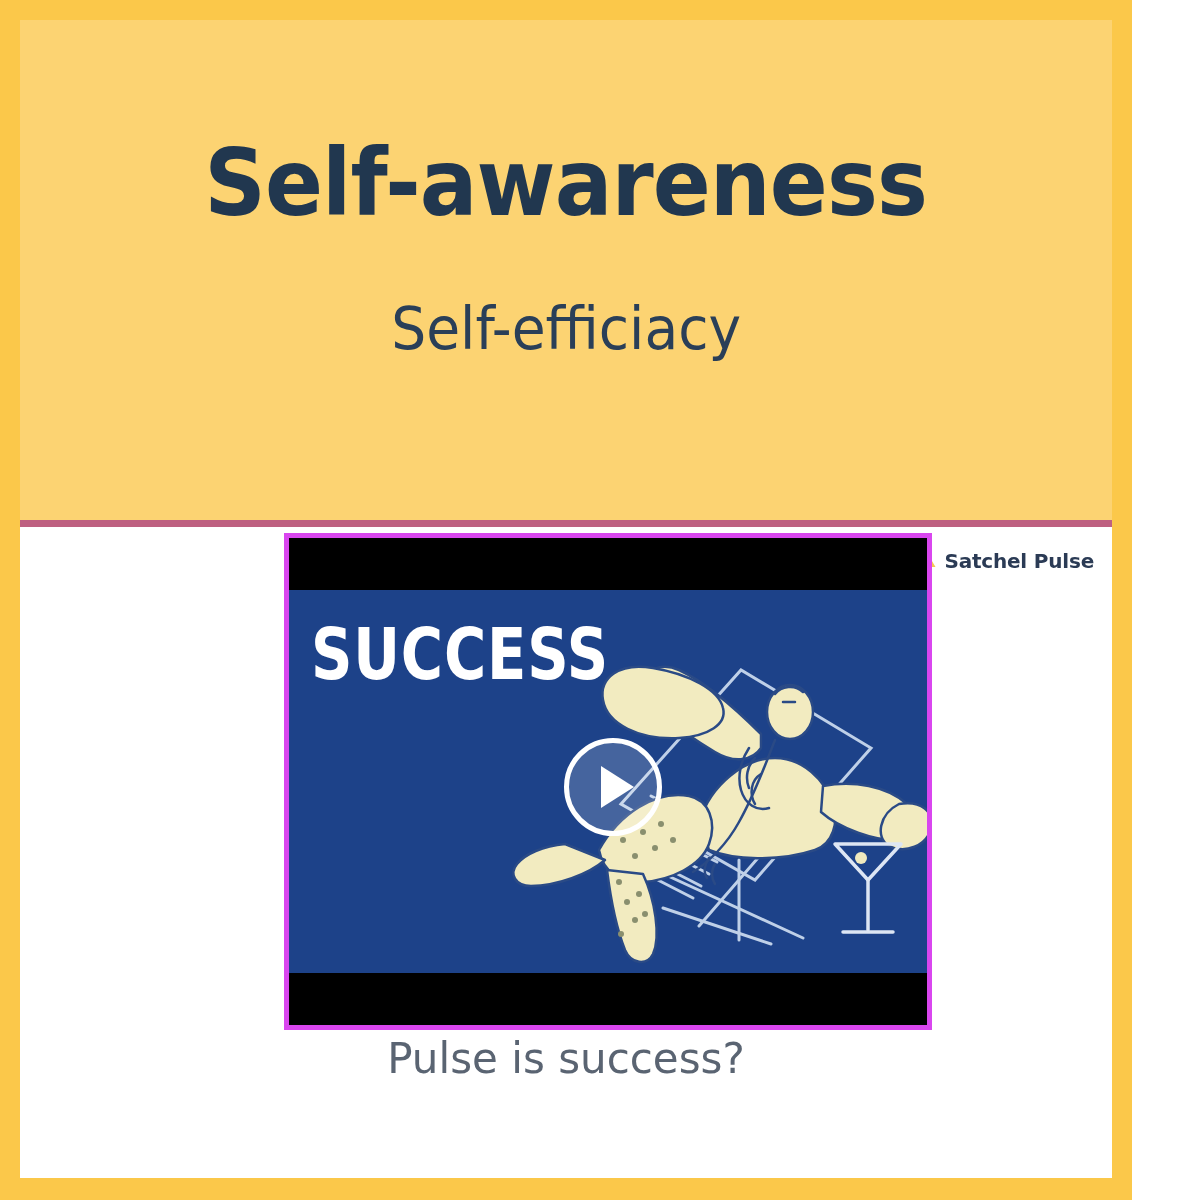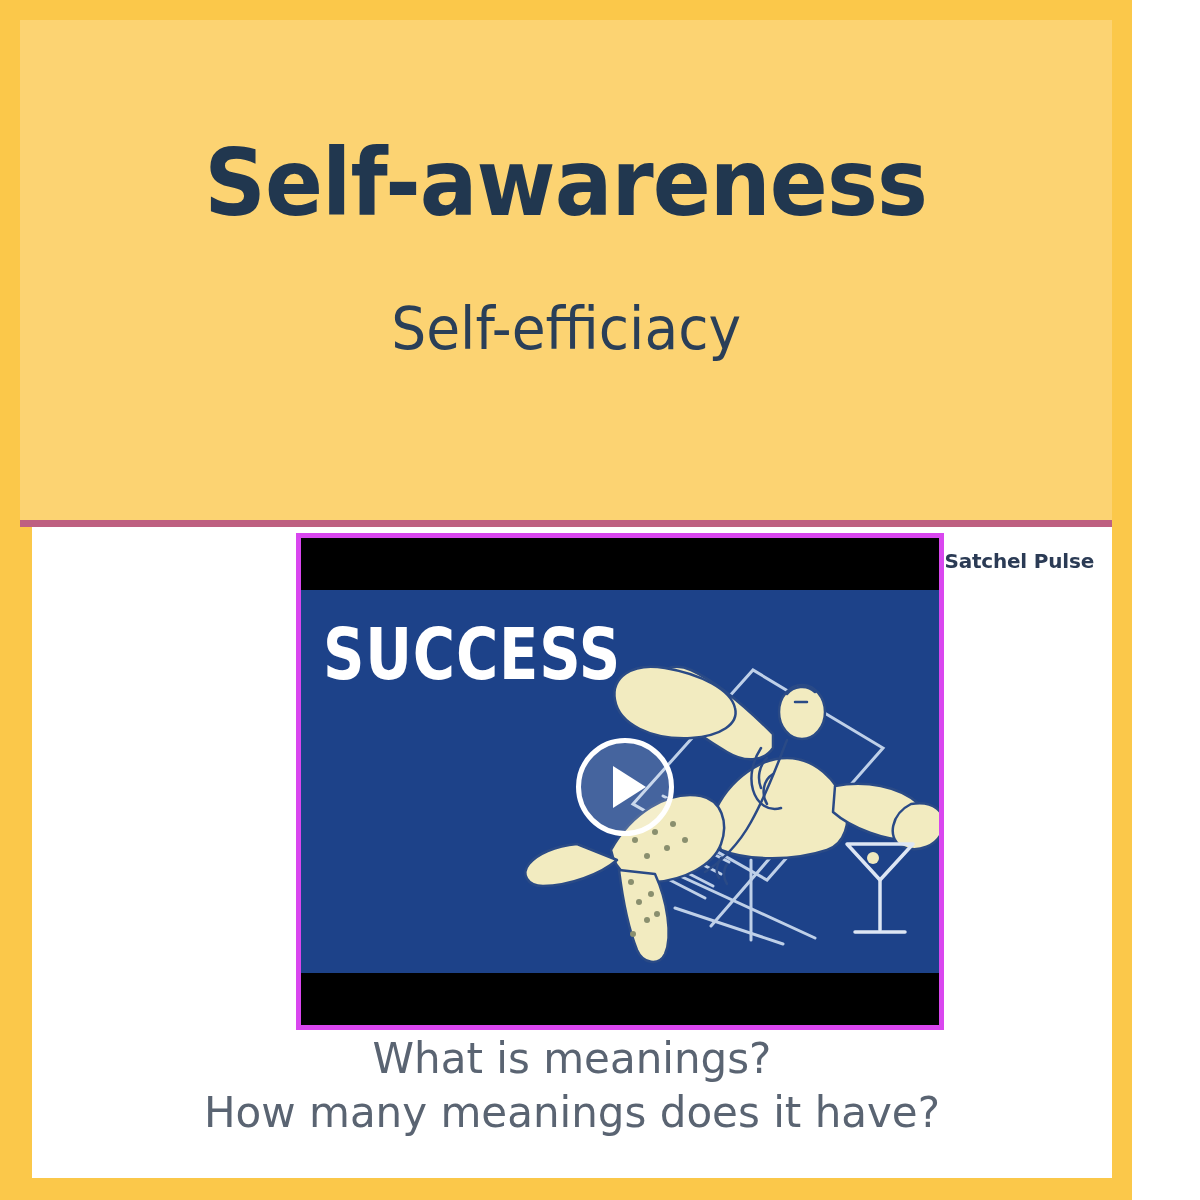--- a/index.html
+++ b/index.html
@@ -72,21 +72,20 @@
     width: 100%;
   }
 
   
   #content {
     position: relative;
     flex: 1 1 auto;
     background: #FFFFFF;
     box-sizing: border-box;
     overflow: hidden;
-    margin-left: 12px;
   }
 
   
   #brand {
     position: absolute;
     top: 22px;
     right: 18px;
     display: flex;
     align-items: center;
     gap: 8px;
@@ -300,18 +299,17 @@
           </svg>
 
           <div id="play-button">
             <div id="play-triangle"></div>
           </div>
         </div>
       </div>
     </div>
 
     <div id="caption">
-      <div class="caption-line">What is meanings?</div>
-      <div class="caption-line">How many meanings does it have?</div>
+      <div class="caption-line">Pulse is success?</div>
     </div>
 
   </section>
 </div>
 
 </body></html>

